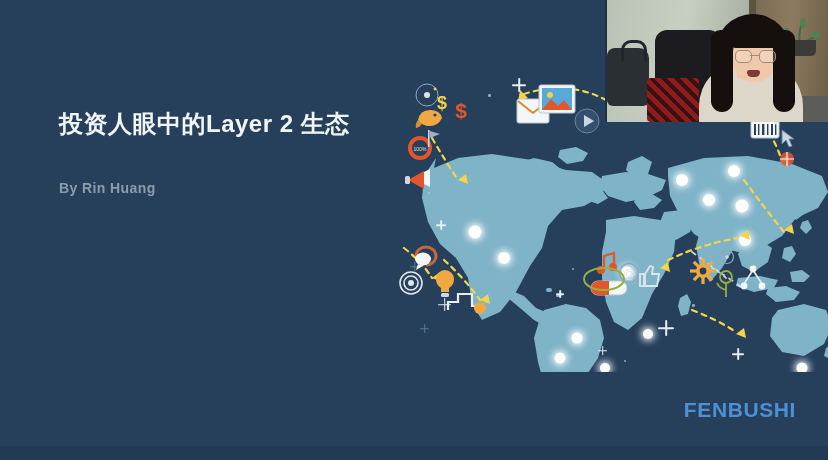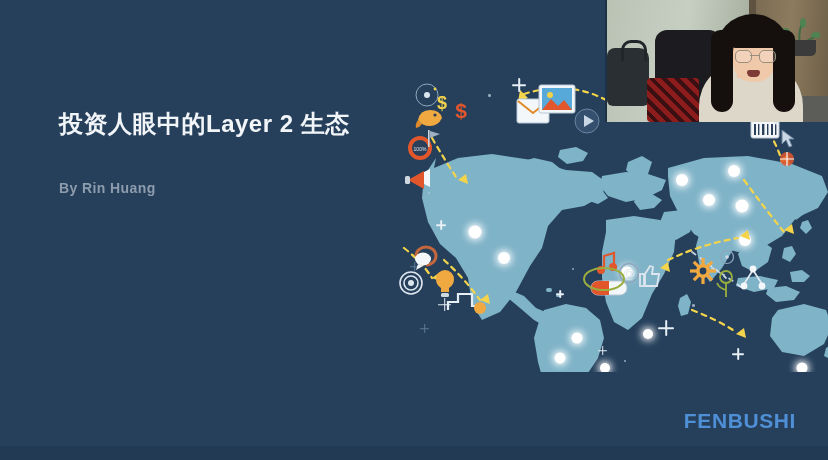--- a/index.html
+++ b/index.html
@@ -39,21 +39,21 @@
   .spark:after{top:50%;left:0;height:1.6px;width:100%;transform:translateY(-50%);}
   .spark.dim:before,.spark.dim:after{background:#5b7falpha;background:#5c7a97;}
 
   
   .dot-mini{position:absolute;border-radius:50%;background:#b9cbd9;opacity:.75;}
 
   
   .icon-badge{position:absolute;display:flex;align-items:center;justify-content:center;}
 
   
-  .brand{position:absolute;right:32px;bottom:28px;text-align:center;}
+  .brand{position:absolute;right:32px;bottom:39px;text-align:center;}
   .brand-top{
     font-size:21px;font-weight:bold;letter-spacing:.6px;color:#4f8fd6;line-height:1.05;
   }
   .brand-bottom{
     font-size:20px;letter-spacing:3.2px;color:#7e8f9f;line-height:1.15;margin-top:1px;
   }
 
   
   .webcam{
     position:absolute;left:605px;top:0;width:223px;height:122px;overflow:hidden;

